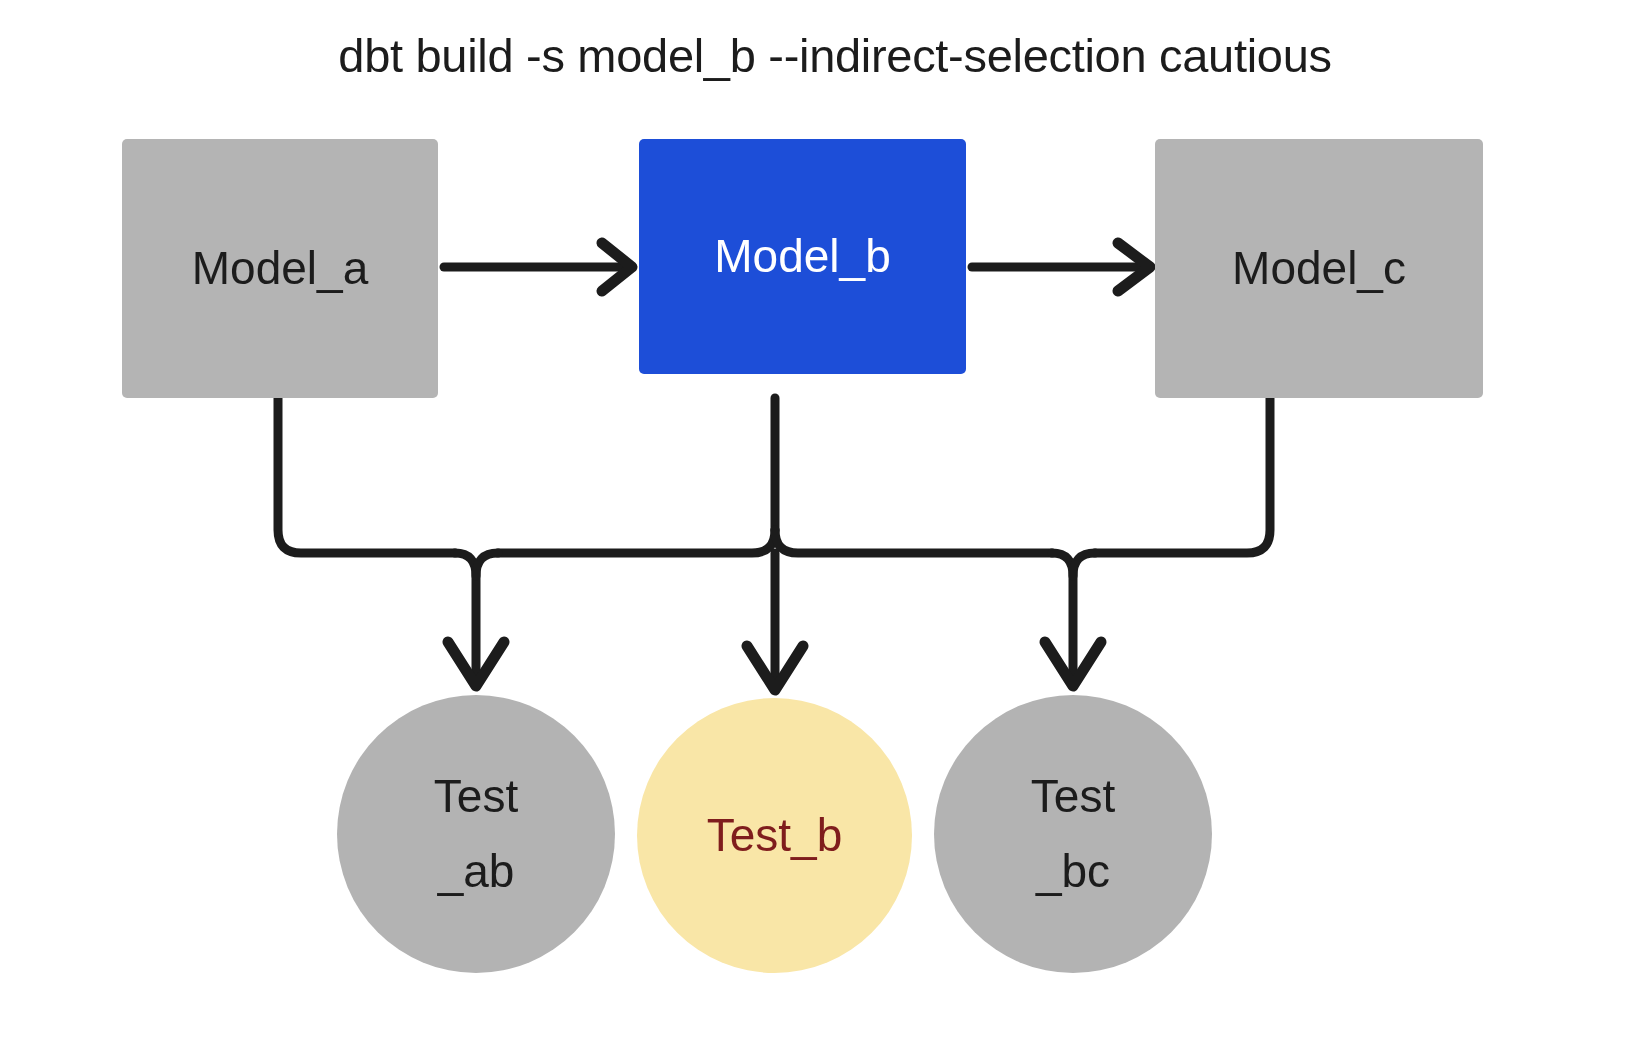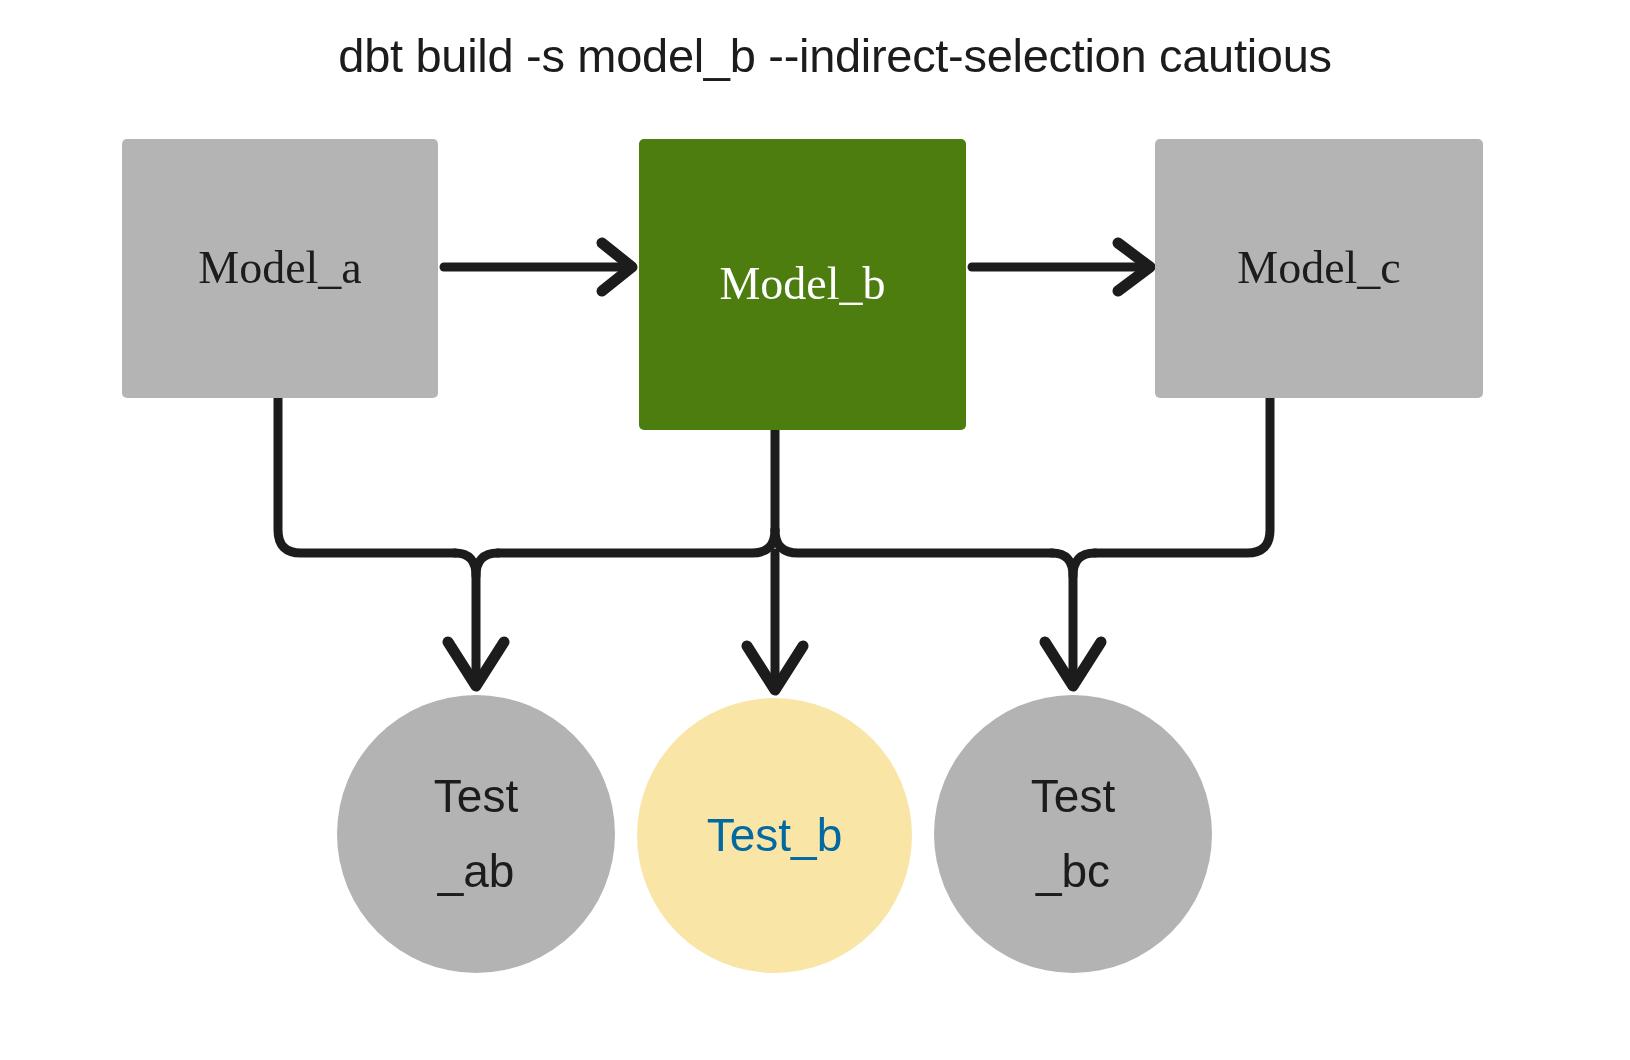--- a/index.html
+++ b/index.html
@@ -38,21 +38,21 @@
     letter-spacing: -0.3px;
     white-space: nowrap;
     padding-left: 20px;
   }
   .node-box {
     position: absolute;
     border-radius: 5px;
     display: flex;
     align-items: center;
     justify-content: center;
-    font-family: Liberation Serif, serif;
+    font-family: Liberation Sans, sans-serif;
     font-size: 46px;
     font-weight: 400;
     line-height: 1.05;
   }
   .node-circle {
     position: absolute;
     border-radius: 50%;
     display: flex;
     flex-direction: column;
     align-items: center;
@@ -104,34 +104,34 @@
       <path d="M 1052 553 Q 1073 553 1073 576 L 1073 686"></path>
       <path d="M 1095 553 Q 1073 553 1073 576"></path>
       <path d="M 1045 642 L 1073 686 L 1101 642" stroke-width="11"></path>
     </g>
   </svg>
 
   <div class="node-box" style="left:122px; top:139px; width:316px; height:259px; background:#b4b4b4; color:#1c1c1c;">
     <span>Model_a</span>
   </div>
 
-  <div class="node-box" style="left:639px; top:139px; width:327px; height:291px; background:#4d7c0f; color:#ffffff;">
+  <div class="node-box" style="left:639px; top:139px; width:327px; height:235px; background:#1d4ed8; color:#ffffff;">
     <span>Model_b</span>
   </div>
 
   <div class="node-box" style="left:1155px; top:139px; width:328px; height:259px; background:#b4b4b4; color:#1c1c1c;align-items:center;">
     <span>Model_c</span>
   </div>
 
   <div class="node-circle" style="left:337px; top:695px; width:278px; height:278px; background:#b3b3b3; color:#1c1c1c;">
     <span class="circle-line">Test</span>
     <span class="circle-line">_ab</span>
   </div>
 
-  <div class="node-circle" style="left:637px; top:698px; width:275px; height:275px; background:#f9e6a7; color:#0369a1;">
+  <div class="node-circle" style="left:637px; top:698px; width:275px; height:275px; background:#f9e6a7; color:#7f1d1d;">
     <span class="circle-line">Test_b</span>
   </div>
 
   <div class="node-circle" style="left:934px; top:695px; width:278px; height:278px; background:#b3b3b3; color:#1c1c1c;">
     <span class="circle-line">Test</span>
     <span class="circle-line">_bc</span>
   </div>
 
 </div>
 

